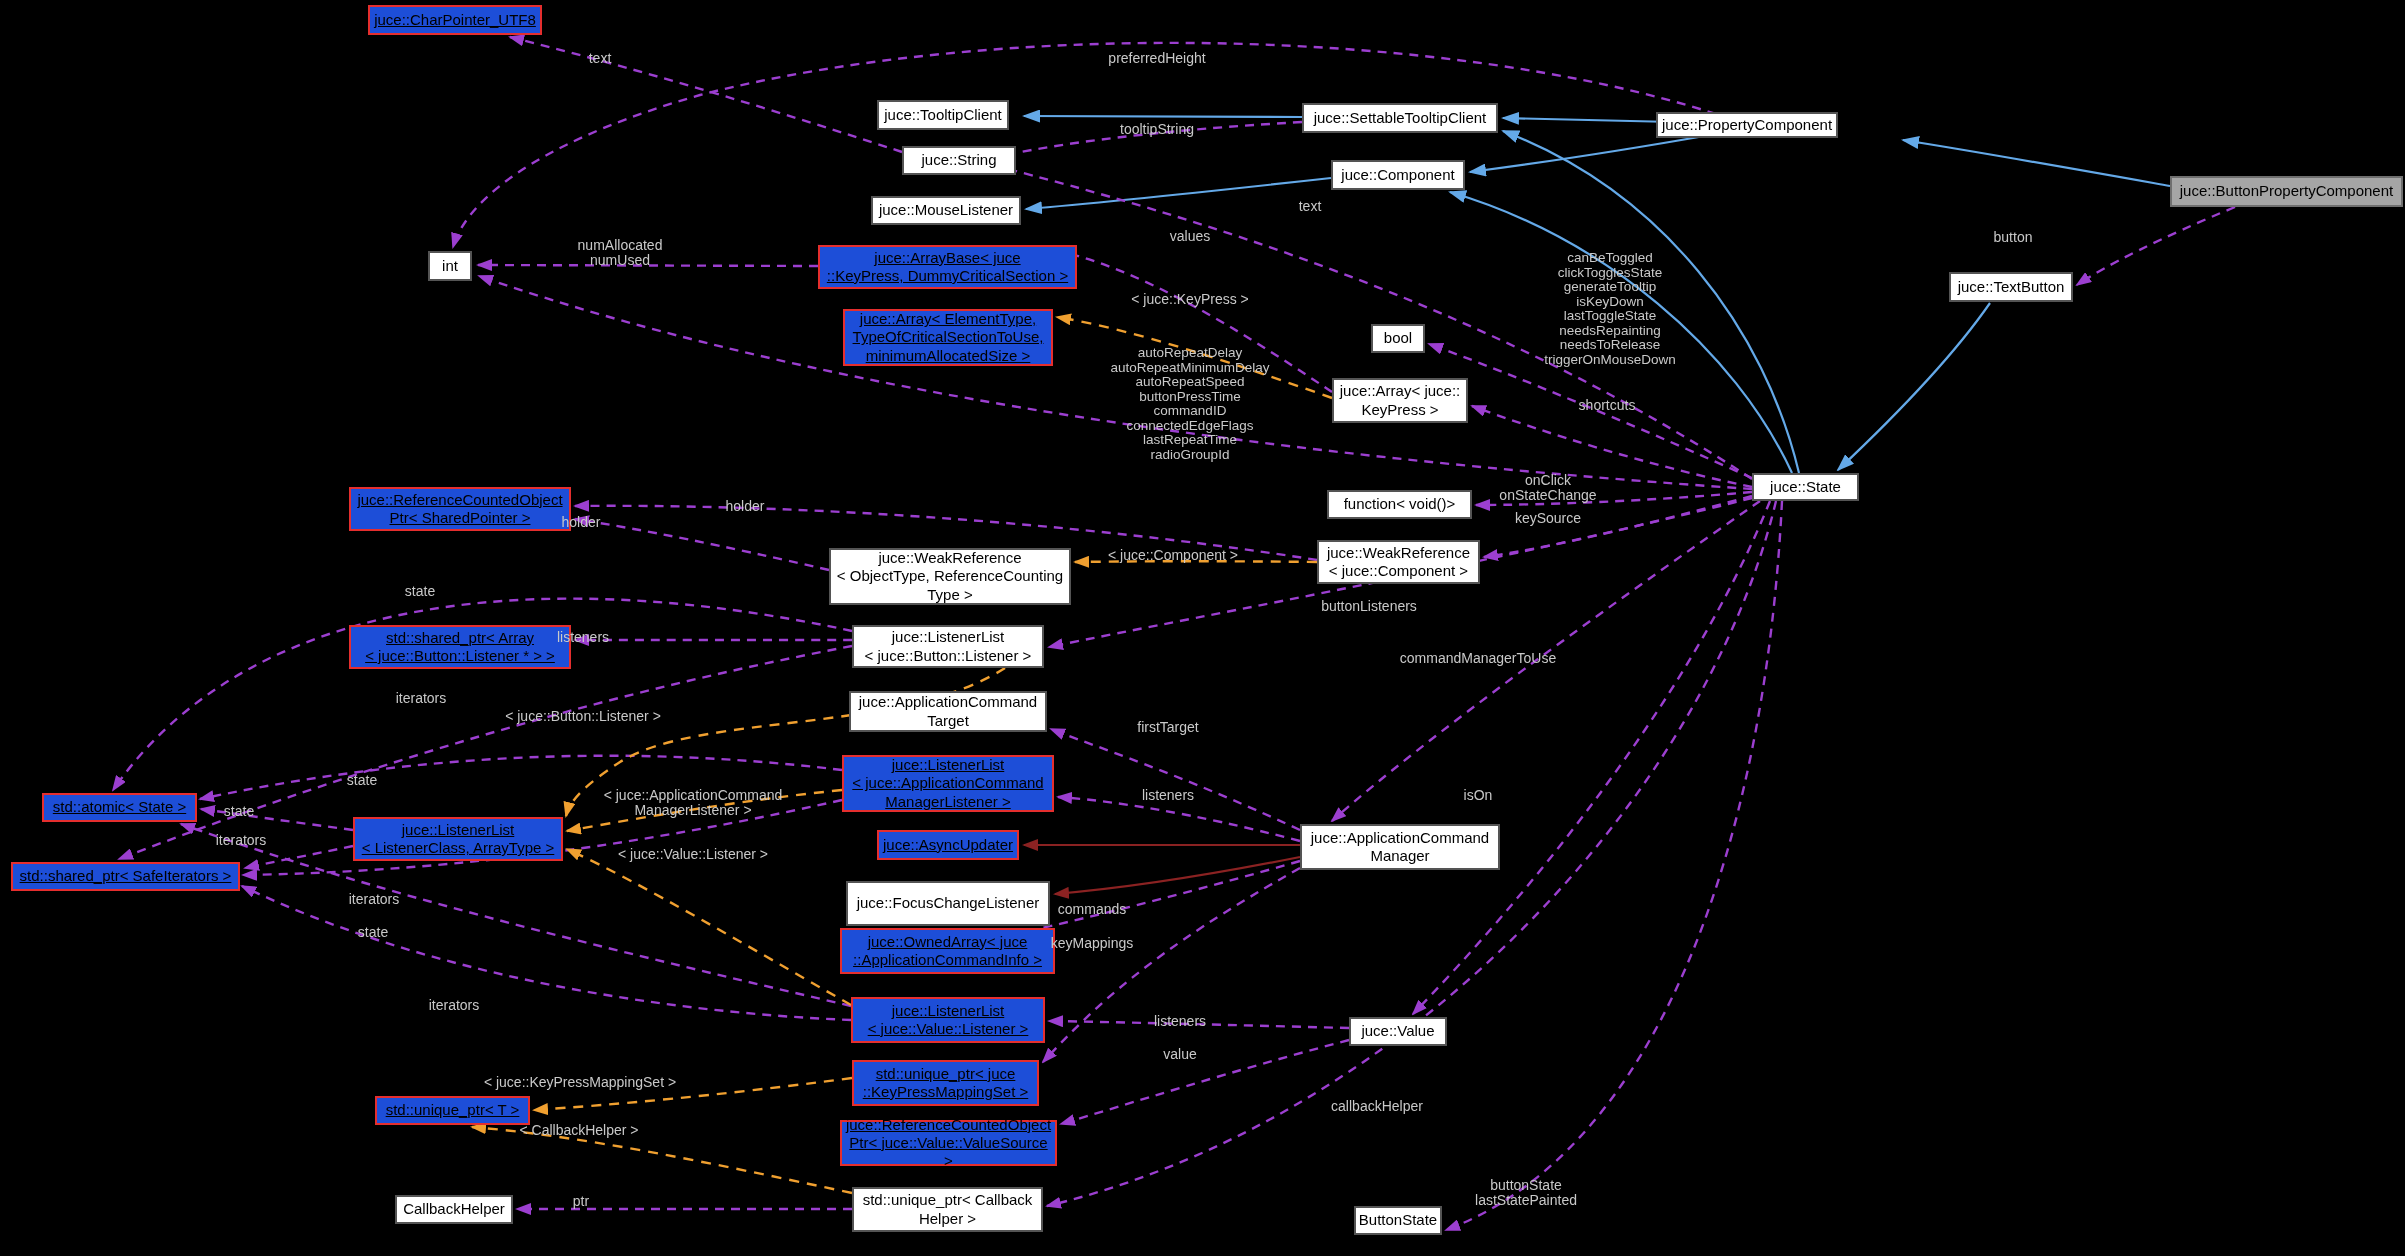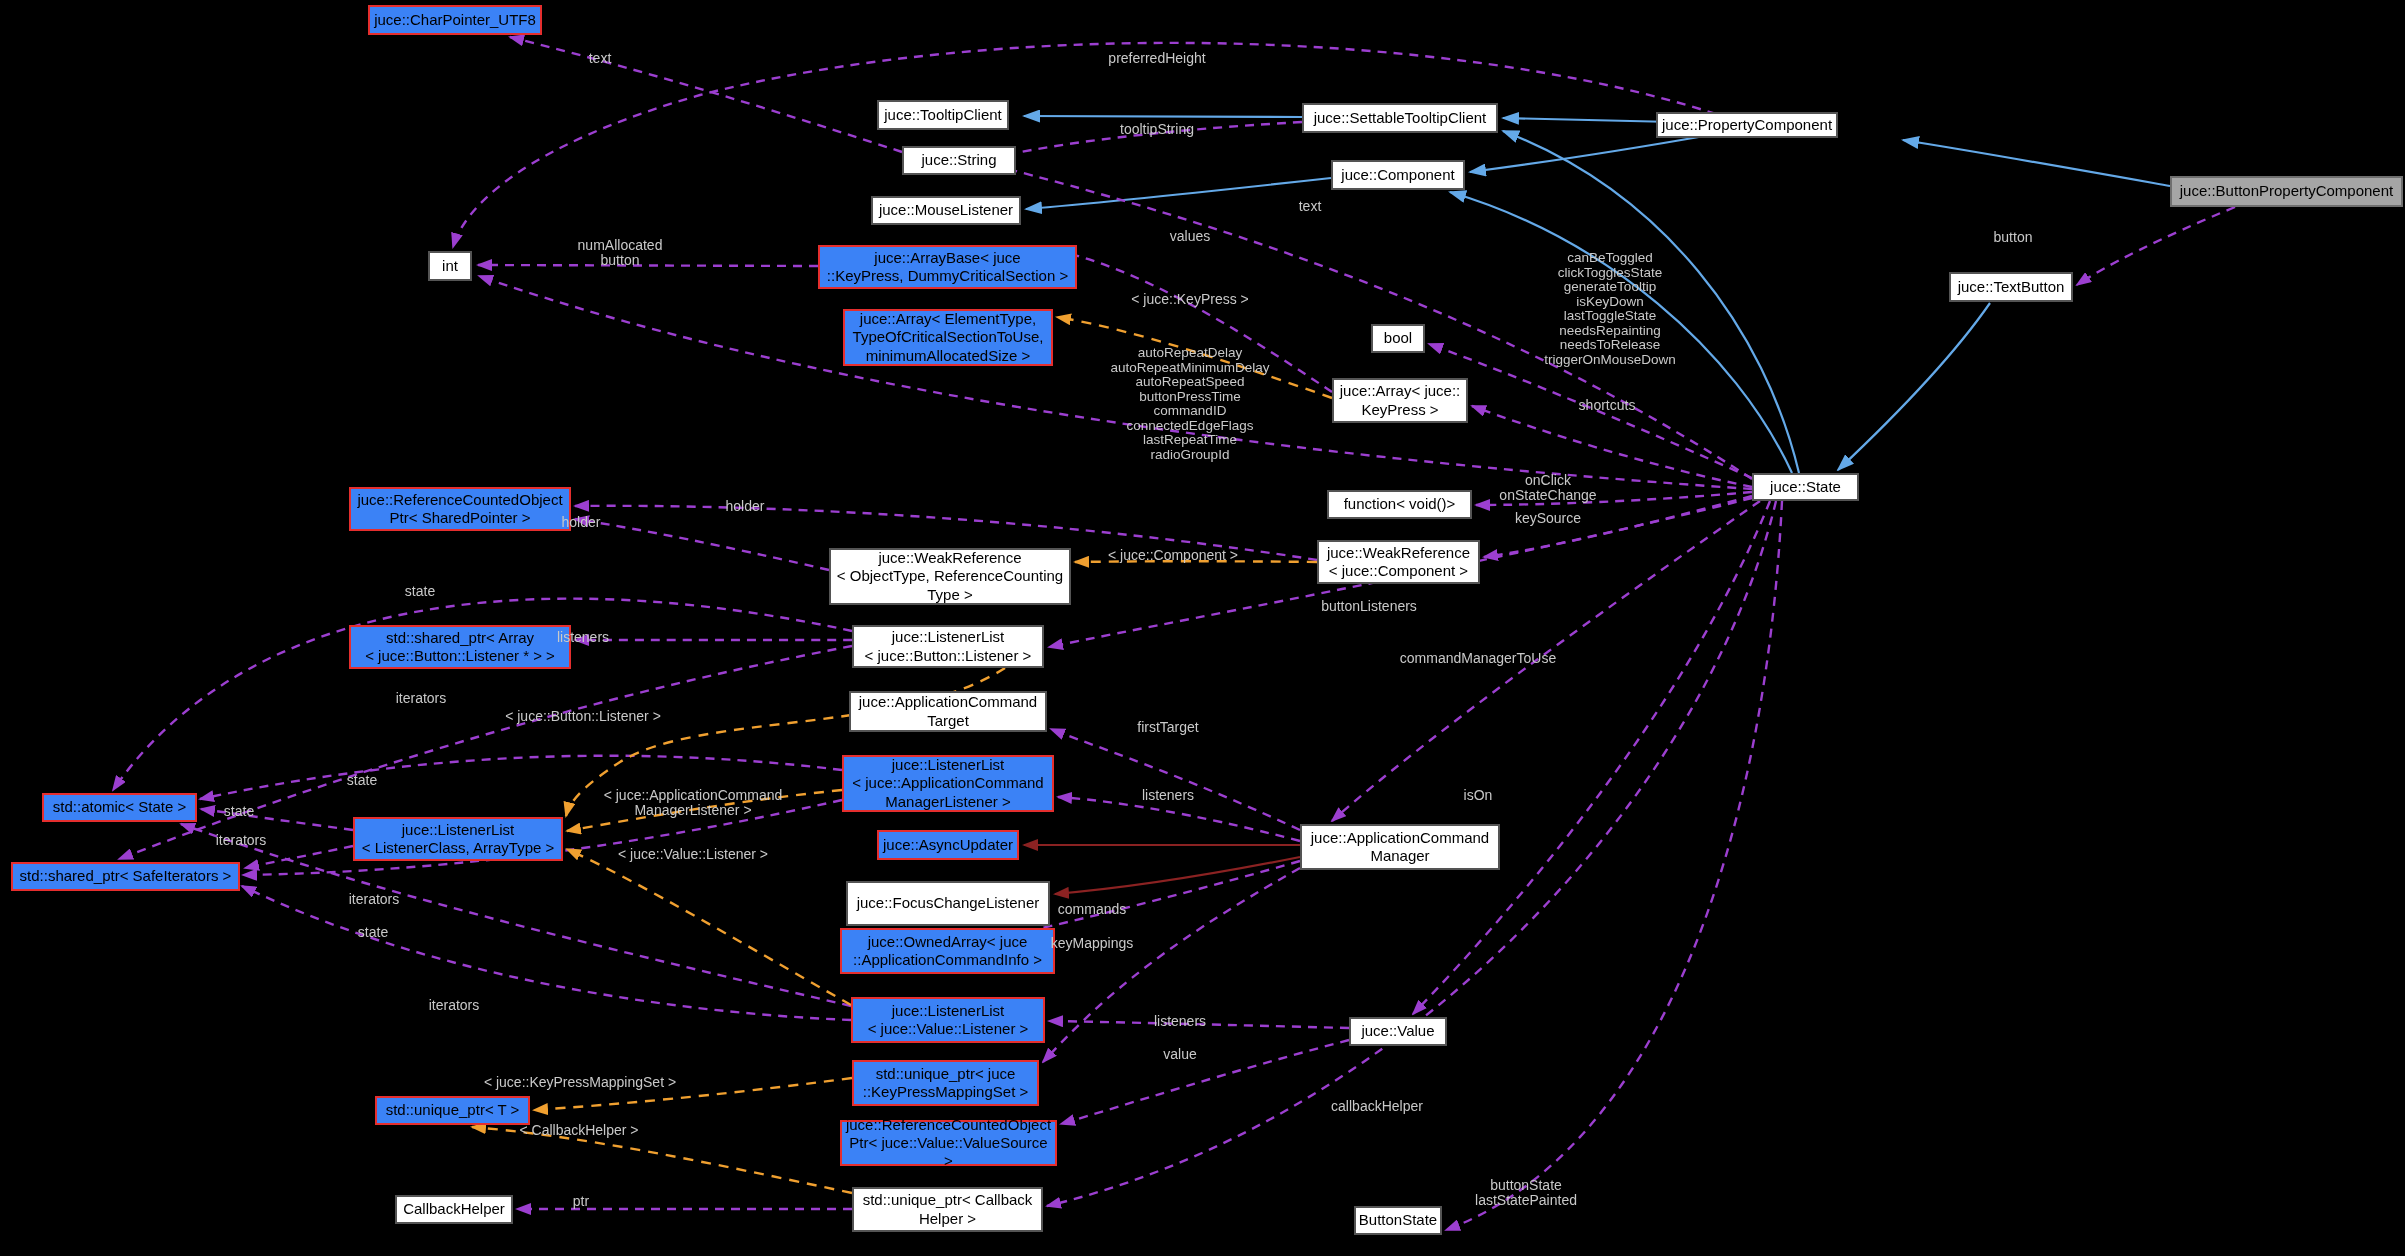--- a/index.html
+++ b/index.html
@@ -3,21 +3,21 @@
 <meta charset="utf-8">
 <style>
   html,body{margin:0;padding:0;background:#000;}
   .stage{position:relative;width:2405px;height:1256px;background:#000;overflow:hidden;
          font-family:"Liberation Sans",sans-serif;}
   svg.edges{position:absolute;left:0;top:0;width:2405px;height:1256px;}
   .node{position:absolute;display:flex;align-items:center;justify-content:center;
         text-align:center;font-size:15px;line-height:1.22;color:#000;
         white-space:pre-line;box-sizing:border-box;padding:1px 4px;}
   .node.white{background:#ffffff;border:2px solid #545454;}
-  .node.pink{background:#3b82f6;border:2px solid #e52e2e;}
+  .node.pink{background:#1d4ed8;border:2px solid #e52e2e;text-decoration:underline;}
   .node.gray{background:#a5a5a5;border:2px solid #6f6f6f;}
   .edge-label{position:absolute;transform:translate(-50%,-50%);
         color:#c9c9c9;font-size:14px;line-height:1.1;white-space:pre-line;
         text-align:center;}
   .edge-label.big{font-size:13.5px;line-height:14.5px;}
 </style>
 </head>
 <body>
 
 <div class="stage">
@@ -160,21 +160,21 @@
   <div class="node white" style="left:395px;top:1195px;width:118px;height:29px">CallbackHelper</div>
   <div class="node white" style="left:852px;top:1187px;width:191px;height:45px">std::unique_ptr&lt; Callback
 Helper &gt;</div>
   <div class="node white" style="left:1354px;top:1206px;width:88px;height:29px">ButtonState</div>
 
   <div class="edge-label" style="left:600px;top:59px">text</div>
   <div class="edge-label" style="left:1157px;top:59px">preferredHeight</div>
   <div class="edge-label" style="left:1157px;top:130px">tooltipString</div>
   <div class="edge-label" style="left:1310px;top:207px">text</div>
   <div class="edge-label" style="left:620px;top:253px">numAllocated
-button</div>
+numUsed</div>
   <div class="edge-label" style="left:1190px;top:237px">values</div>
   <div class="edge-label" style="left:1190px;top:300px">&lt; juce::KeyPress &gt;</div>
   <div class="edge-label big" style="left:1190px;top:404px">autoRepeatDelay
 autoRepeatMinimumDelay
 autoRepeatSpeed
 buttonPressTime
 commandID
 connectedEdgeFlags
 lastRepeatTime
 radioGroupId</div>

